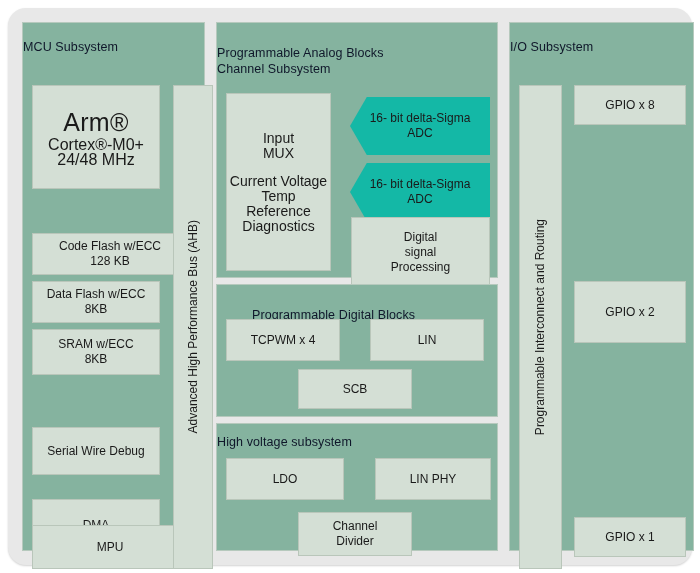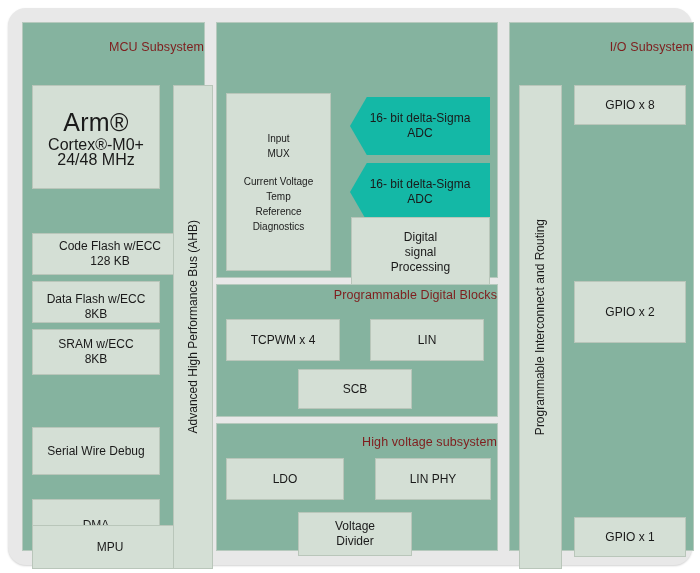--- a/index.html
+++ b/index.html
@@ -6,64 +6,64 @@
   body{width:700px;height:573px;overflow:hidden;
        font-family:"Liberation Sans","DejaVu Sans",sans-serif;
        -webkit-font-smoothing:antialiased;}
 
   #chip{position:absolute;left:8px;top:8px;width:684px;height:557px;
         background:#e8e8e8;border-radius:18px;
         box-shadow:0 1px 2px rgba(0,0,0,.18);}
 
   .panel{position:absolute;background:#85b39f;box-sizing:border-box;
          border:1px solid #b6c9bd;}
-  .panel-title{position:absolute;left:0;right:0;text-align:right;
-               color:#7f1d1d;font-size:12.5px;line-height:16px;
+  .panel-title{position:absolute;left:0;right:0;text-align:left;
+               color:#0f172a;font-size:12.5px;line-height:16px;
                letter-spacing:.1px;}
 
   .blk{position:absolute;background:#d4dfd5;box-sizing:border-box;
        border:1px solid #b9c6ba;
        display:flex;align-items:center;justify-content:center;
        text-align:center;color:#1a1a1a;font-size:12px;line-height:15px;}
 
   .vert{writing-mode:vertical-rl;transform:rotate(180deg);white-space:nowrap;}
 
   
   #p-mcu{left:14px;top:14px;width:183px;height:529px;}
   #t-mcu{top:16px;}
   #b-arm{left:9px;top:62px;width:128px;height:104px;
          flex-direction:column;}
   #b-arm .arm-big{font-size:25px;line-height:30px;letter-spacing:.3px;}
   #b-arm .arm-sub{font-size:16px;line-height:15px;}
   #b-codeflash{left:9px;top:210px;width:156px;height:42px;}
-  #b-dataflash{left:9px;top:258px;width:128px;height:42px;align-items:flex-end;}
+  #b-dataflash{left:9px;top:258px;width:128px;height:42px;}
   #b-sram{left:9px;top:306px;width:128px;height:46px;}
   #b-swd{left:9px;top:404px;width:128px;height:48px;}
   #b-dma{left:9px;top:476px;width:128px;height:52px;text-align:right;}
   #b-mpu{left:9px;top:502px;width:156px;height:44px;}
   #b-ahb{left:150px;top:62px;width:40px;height:484px;}
 
   
   #p-analog{left:208px;top:14px;width:282px;height:256px;}
   #t-analog{top:22px;}
   #b-mux{left:9px;top:70px;width:105px;height:178px;
-         flex-direction:column;font-size:10px;}
+         flex-direction:column;font-size:14px;}
   #b-mux .gap{height:13px;}
 
   .adc{position:absolute;background:#14b8a6;
        display:flex;align-items:center;justify-content:center;
        text-align:center;color:#1a1a1a;font-size:12px;line-height:15px;
        clip-path:polygon(12% 0%, 100% 0%, 100% 100%, 12% 100%, 0% 50%);}
   #b-adc1{left:133px;top:74px;width:140px;height:58px;}
   #b-adc2{left:133px;top:140px;width:140px;height:58px;}
   #b-dsp{left:134px;top:194px;width:139px;height:70px;
          flex-direction:column;}
 
   #p-digital{left:208px;top:276px;width:282px;height:133px;}
-  #t-digital{top:2px;}
+  #t-digital{top:22px;margin-left:35px;}
   #b-tcpwm{left:9px;top:34px;width:114px;height:42px;}
   #b-lin{left:153px;top:34px;width:114px;height:42px;}
   #b-scb{left:81px;top:84px;width:114px;height:40px;}
 
   #p-hv{left:208px;top:415px;width:282px;height:128px;}
   #t-hv{top:10px;}
   #b-ldo{left:9px;top:34px;width:118px;height:42px;}
   #b-linphy{left:158px;top:34px;width:116px;height:42px;}
   #b-vdiv{left:81px;top:88px;width:114px;height:44px;
           flex-direction:column;}
@@ -114,20 +114,24 @@
     <div class="blk" id="b-swd">Serial Wire Debug</div>
     <div class="blk" id="b-dma">DMA</div>
     <div class="blk" id="b-mpu">MPU</div>
 
     <div class="blk" id="b-ahb">
       <span class="vert">Advanced High Performance Bus (AHB)</span>
     </div>
   </div>
 
   <div class="panel" id="p-analog">
+    <div class="panel-title" id="t-analog">
+      <div>Programmable Analog Blocks</div>
+      <div>Channel Subsystem</div>
+    </div>
 
     <div class="blk" id="b-mux">
       <span>Input</span>
       <span>MUX</span>
       <span class="gap"></span>
       <span>Current Voltage</span>
       <span>Temp</span>
       <span>Reference</span>
       <span>Diagnostics</span>
     </div>
@@ -158,21 +162,21 @@
     <div class="blk" id="b-tcpwm">TCPWM x 4</div>
     <div class="blk" id="b-scb">SCB</div>
     <div class="blk" id="b-lin">LIN</div>
   </div>
 
   <div class="panel" id="p-hv">
     <div class="panel-title" id="t-hv">High voltage subsystem</div>
     <div class="blk" id="b-ldo">LDO</div>
     <div class="blk" id="b-linphy">LIN PHY</div>
     <div class="blk" id="b-vdiv">
-      <span>Voltage</span>
+      <span>Channel</span>
       <span>Divider</span>
     </div>
   </div>
 
   <div class="panel" id="p-io">
     <div class="panel-title" id="t-io">I/O Subsystem</div>
     <div class="blk" id="b-pir">
       <span class="vert">Programmable Interconnect and Routing</span>
     </div>
     <div class="blk" id="b-gpio8">GPIO x 8</div>

